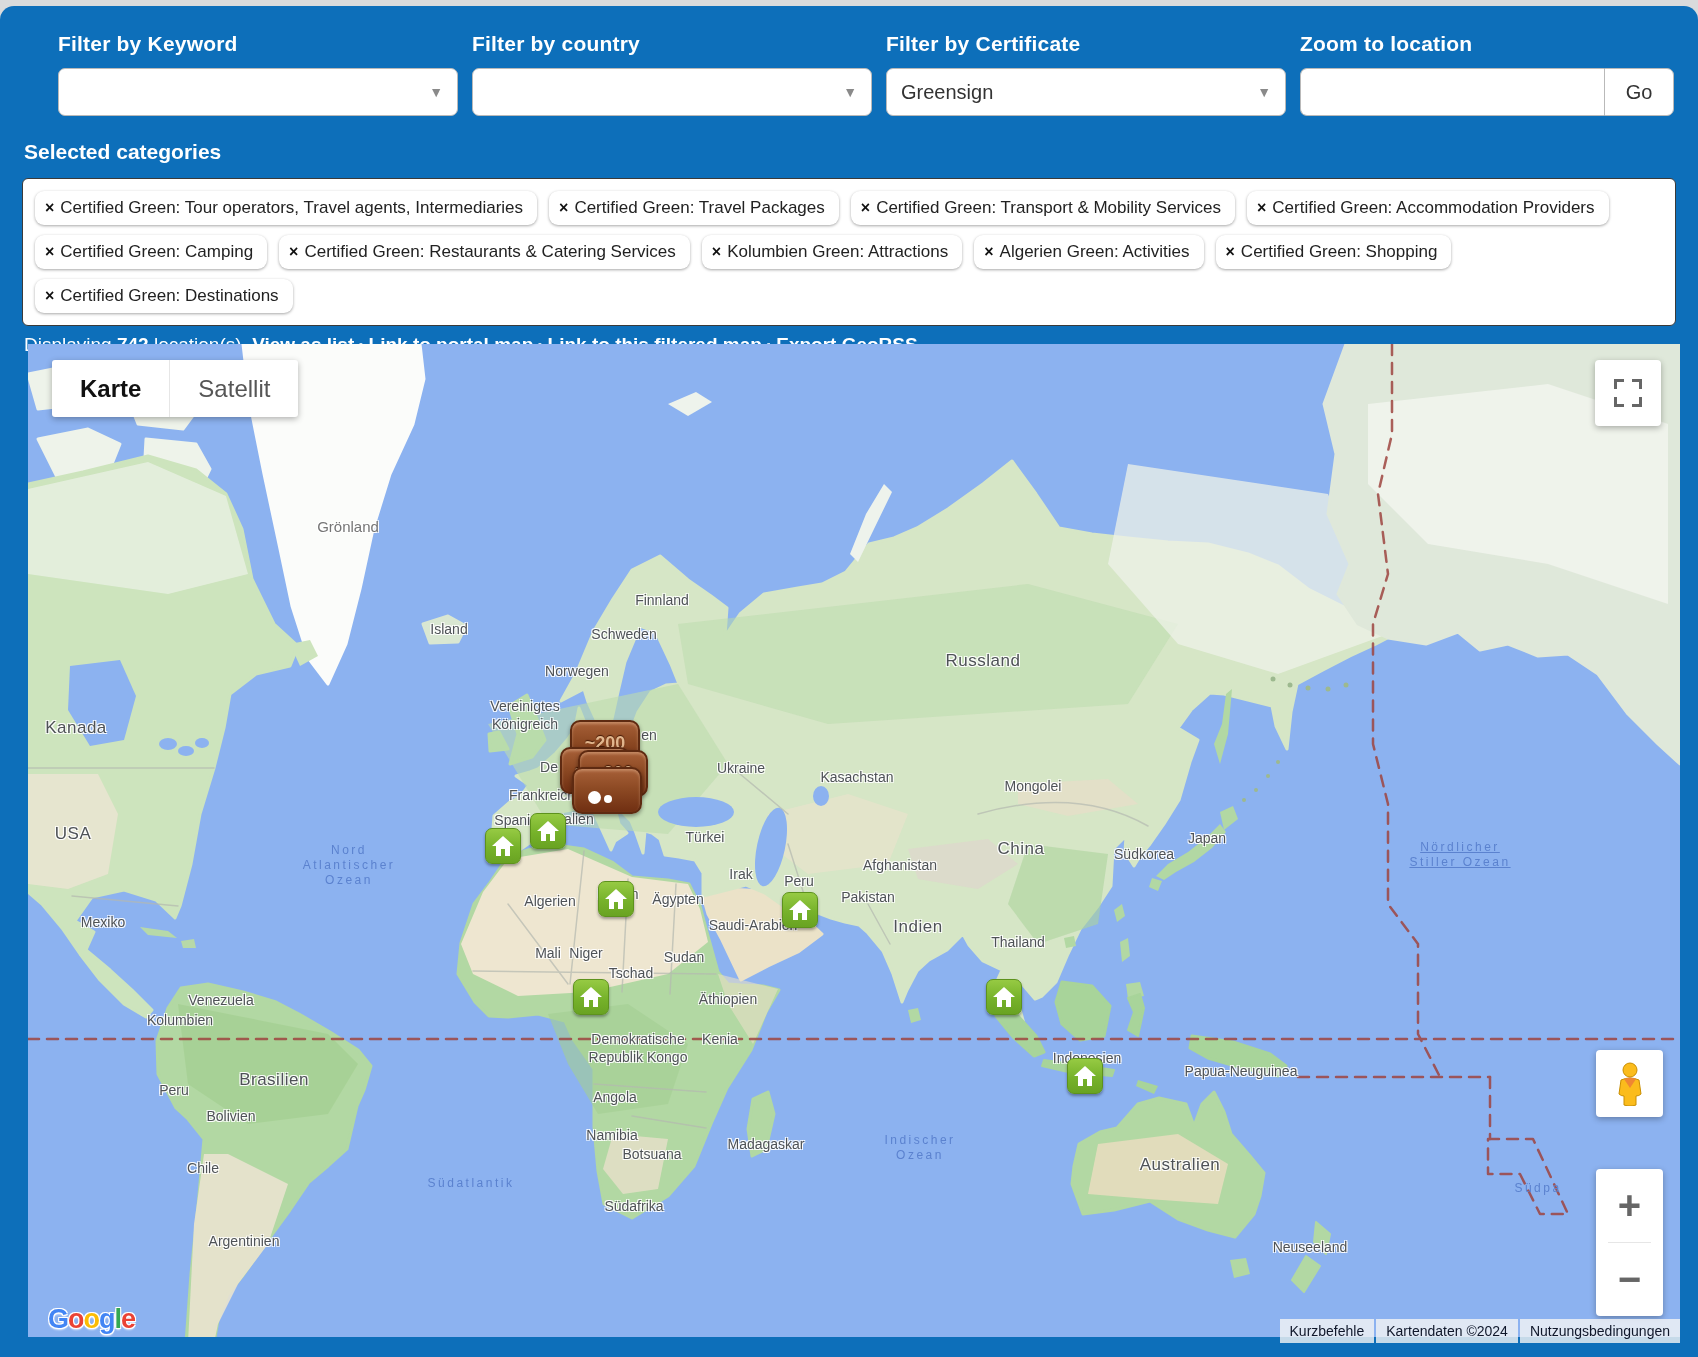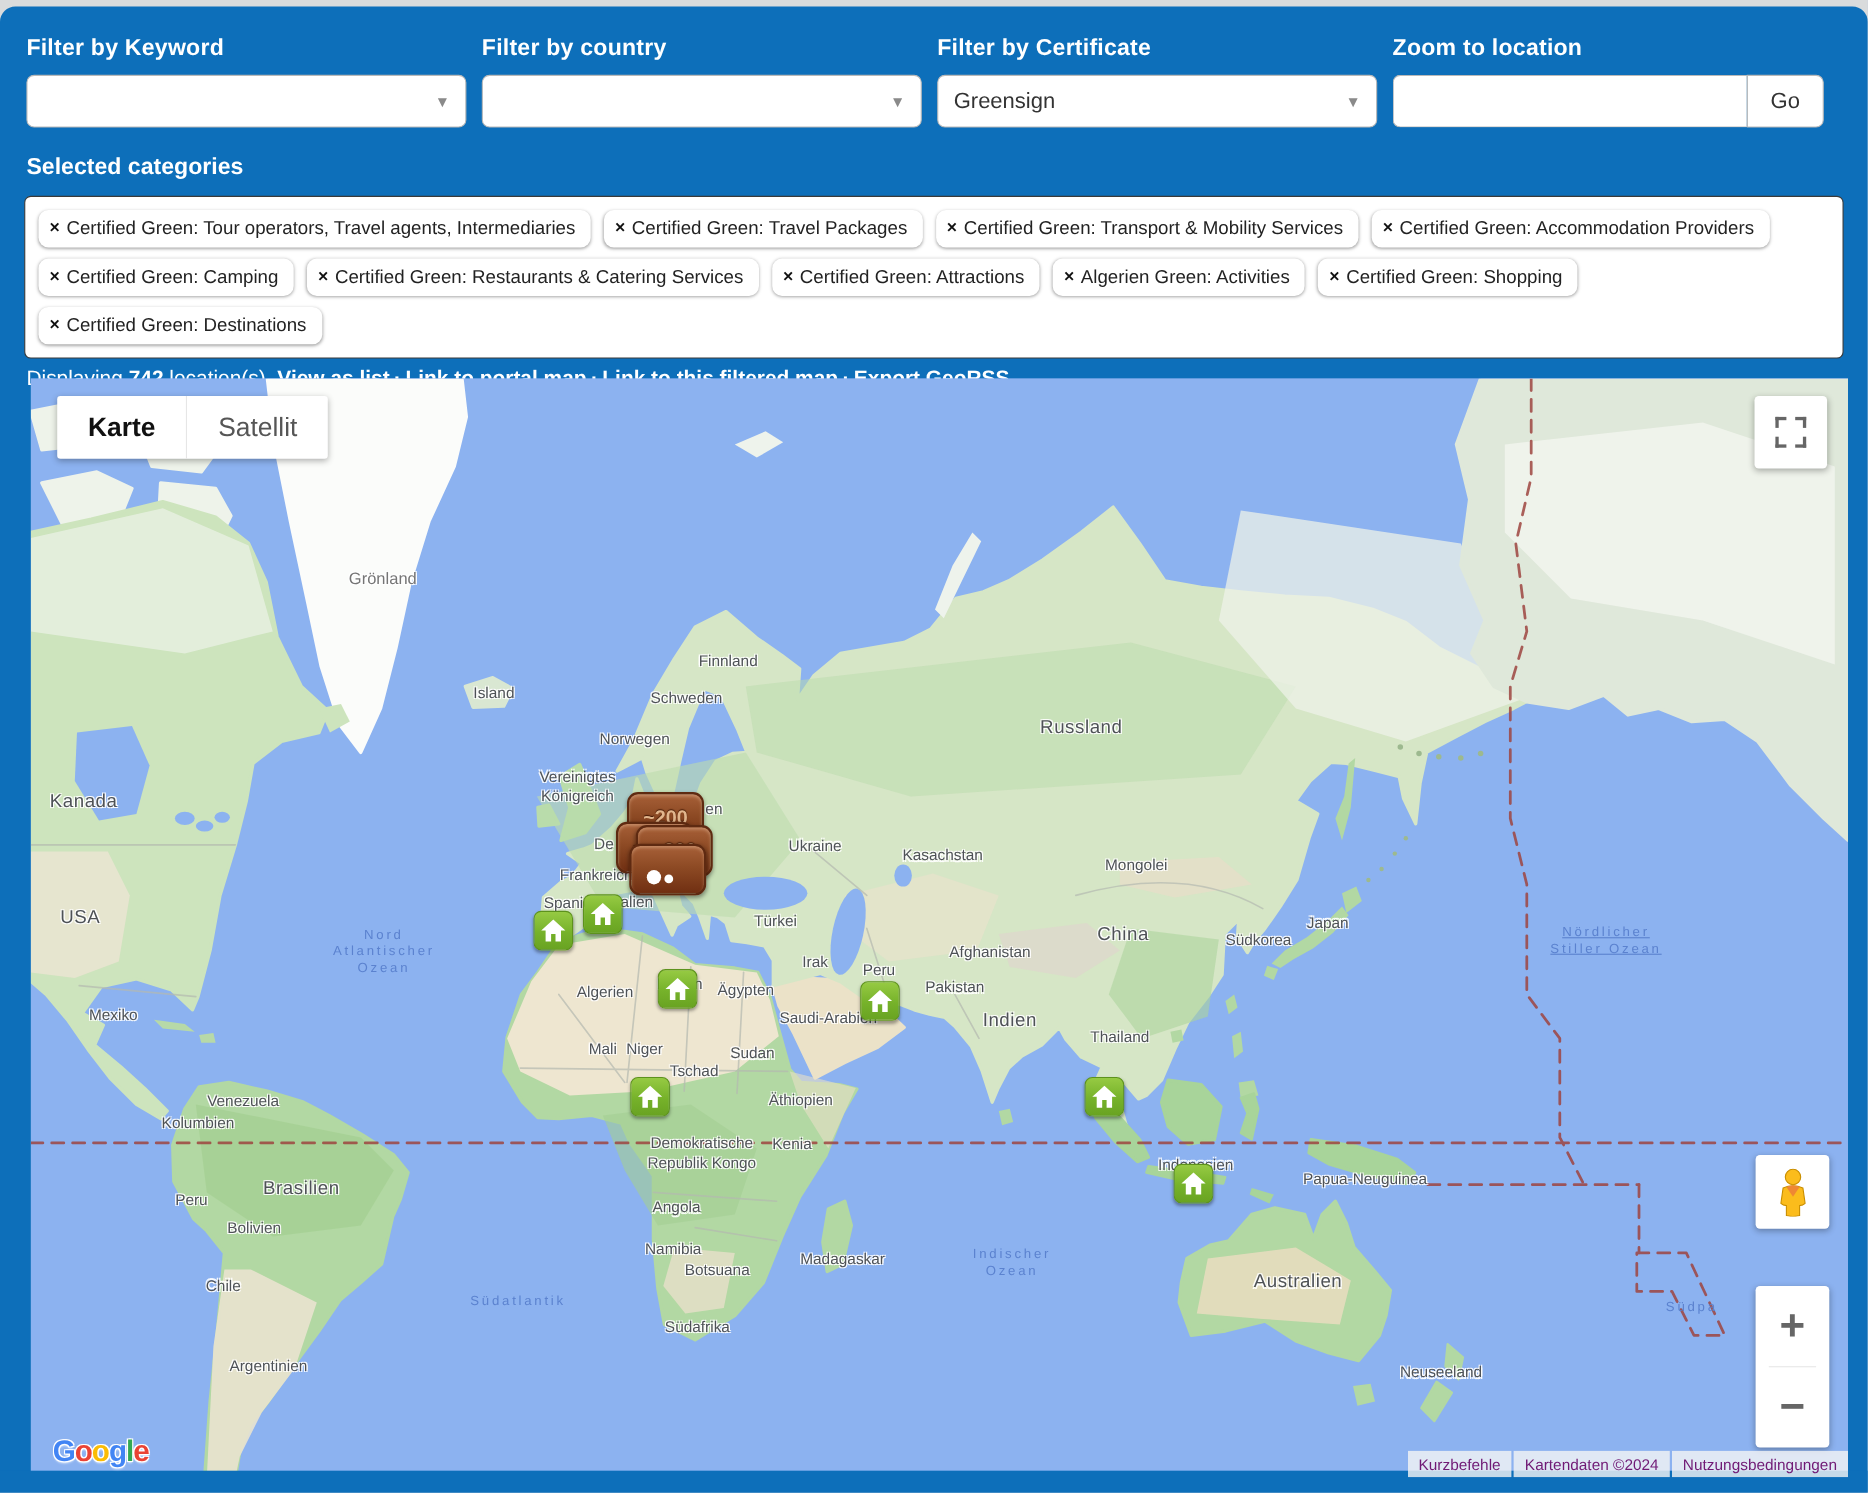--- a/index.html
+++ b/index.html
@@ -2,21 +2,21 @@
 <html><head>
 <meta charset="utf-8">
 <style>
   * { margin:0; padding:0; box-sizing:border-box; }
   html,body { width:1698px; }
   body { font-family:"Liberation Sans", sans-serif; background:#d9dbdc; }
   .page { width:1698px; height:1357px; background:#d9dbdc; padding-top:6px; }
   .panel { background:#0d6fba; border-radius:14px 14px 0 0; height:1351px; position:relative; overflow:hidden; }
 
   
-  .filters { display:flex; gap:14px; padding:26px 40px 0 24px; }
+  .filters { display:flex; gap:14px; padding:26px 24px 0 24px;margin-left:34px; }
   .fcol { width:400px; display:flex; flex-direction:column; }
   .fcol.zoomcol { flex:1; }
   .flabel { color:#fff; font-weight:bold; font-size:21px; margin-bottom:12px; letter-spacing:.2px; }
   .fctrl { background:#fff; border:1px solid #b9b9b9; border-radius:7px; height:48px;
            display:flex; align-items:center; padding:0 14px; font-size:20px; color:#333;
            position:relative; cursor:pointer; }
   .fctrl .caret { position:absolute; right:14px; color:#8a8a8a; font-size:14px; }
   .zoomrow { display:flex; }
   .zoominput { flex:1; background:#fff; border:1px solid #b9b9b9; border-right:none;
                border-radius:7px 0 0 7px; height:48px; font-size:20px; padding:0 14px; outline:none; }
@@ -92,21 +92,21 @@
              border-radius:4px; box-shadow:0 2px 6px rgba(0,0,0,.3); z-index:30;
              display:flex; flex-direction:column; }
   .gm-zbtn { flex:1; display:flex; align-items:center; justify-content:center; font-size:40px;
              color:#666; cursor:pointer; font-weight:bold; }
   .gm-zdivider { height:1px; background:#e6e6e6; margin:0 12px; }
 
   .gm-logo { position:absolute; left:20px; bottom:8px; z-index:30; font-size:27px; font-weight:bold;
              letter-spacing:-1px; cursor:pointer;
              text-shadow:-1px -1px 0 #fff, 1px -1px 0 #fff, -1px 1px 0 #fff, 1px 1px 0 #fff, 0 2px 2px rgba(255,255,255,.8); }
   .gm-attribution { position:absolute; right:0; bottom:0; z-index:30; display:flex; gap:2px; }
-  .attr-item { background:rgba(245,245,245,.8); color:#701a75; font-size:14px; padding:4px 10px; cursor:pointer; }
+  .attr-item { background:rgba(245,245,245,.8); color:#0f172a; font-size:14px; padding:4px 10px; cursor:pointer; }
 
   .footer-strip { position:absolute; left:0; right:0; bottom:0; height:20px; background:#0d6fba; }
 </style>
 </head>
 <body>
 
 <div class="page">
 <div class="panel">
 
   <div class="filters">
@@ -161,21 +161,21 @@
         <span class="chip">
         <span class="chip-x">×</span>
         <span>Certified Green: Camping</span>
       </span>
         <span class="chip">
         <span class="chip-x">×</span>
         <span>Certified Green: Restaurants &amp; Catering Services</span>
       </span>
         <span class="chip">
         <span class="chip-x">×</span>
-        <span>Certified Green: Attractions</span>
+        <span>Kolumbien Green: Attractions</span>
       </span>
         <span class="chip">
         <span class="chip-x">×</span>
         <span>Algerien Green: Activities</span>
       </span>
         <span class="chip">
         <span class="chip-x">×</span>
         <span>Certified Green: Shopping</span>
       </span>
         <span class="chip">

